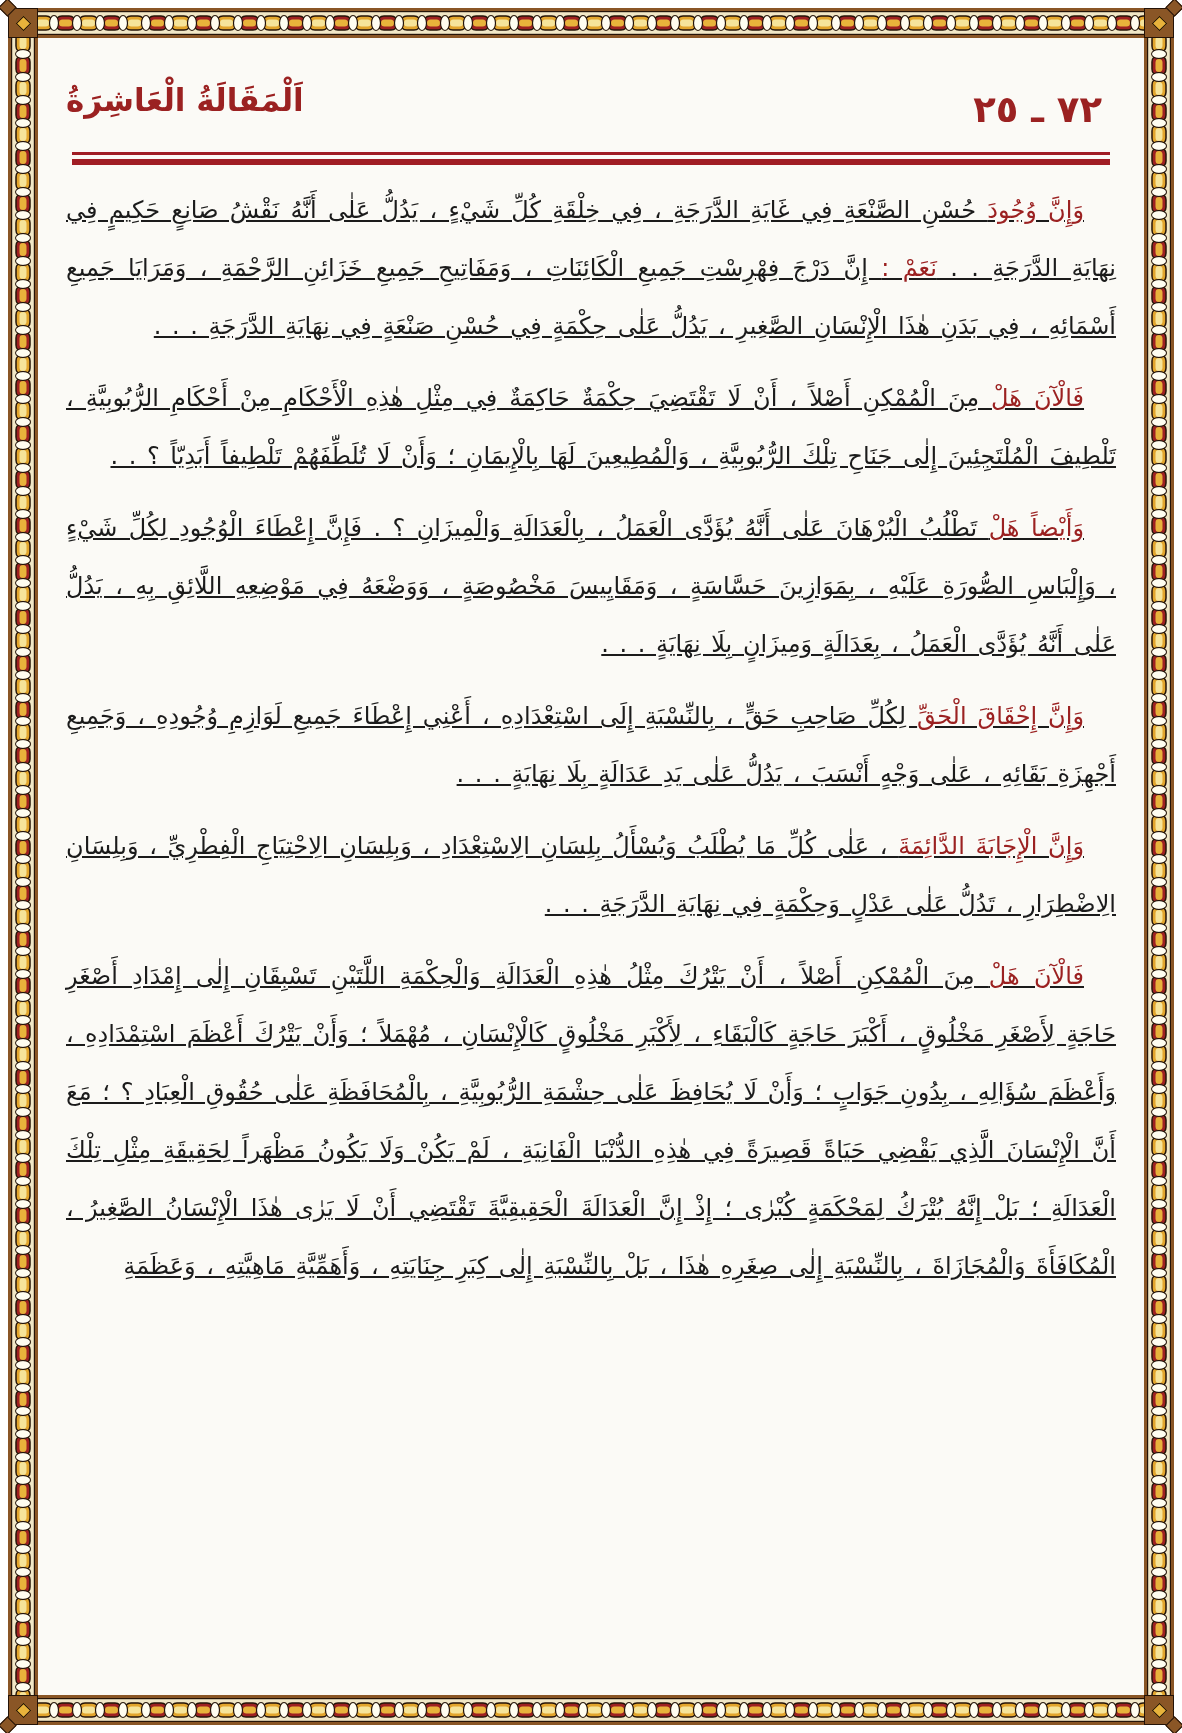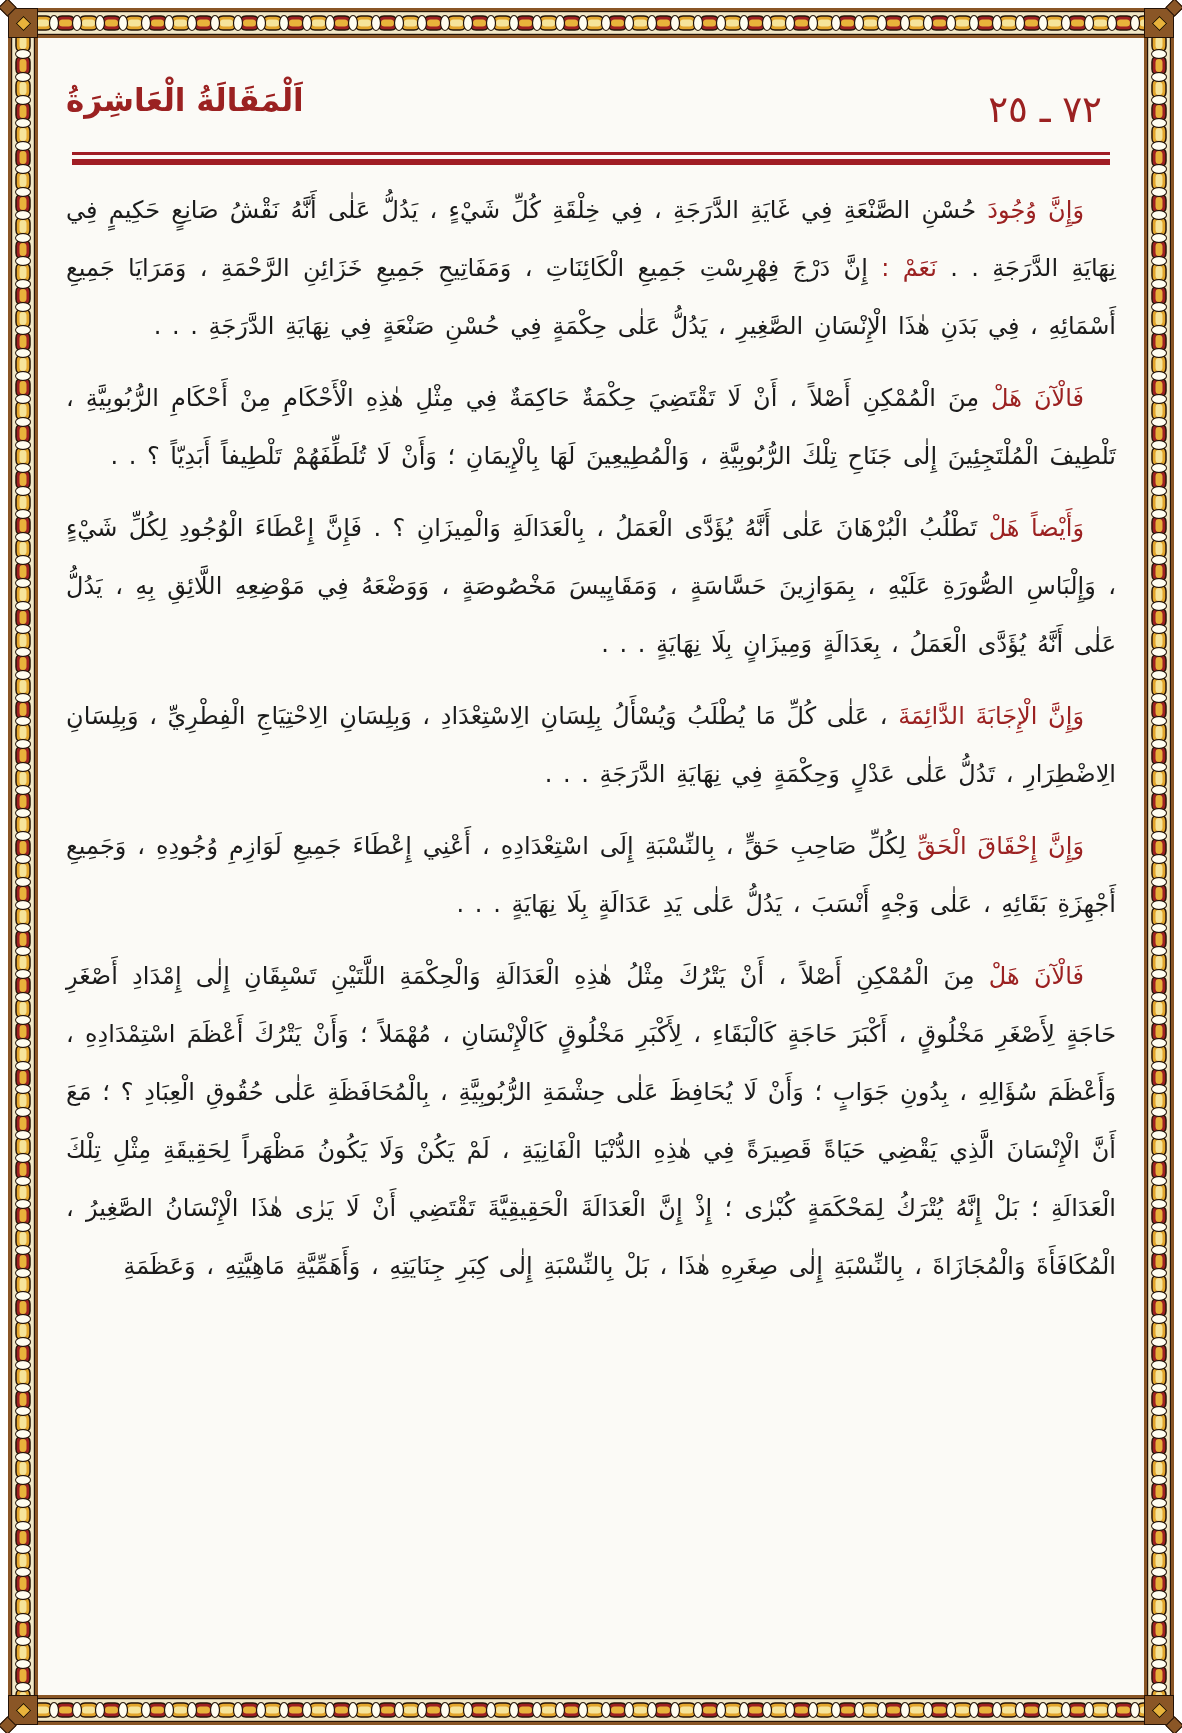--- a/index.html
+++ b/index.html
@@ -45,39 +45,40 @@
   .page-content{
     position:absolute;left:38px;top:38px;width:1106px;height:1657px;
     background:var(--page-bg);
     padding:24px 28px 0 28px;
     direction:rtl;
     overflow:hidden;
   }
   .header{position:relative;height:74px;}
   .page-number{
     position:absolute;right:14px;top:26px;
-    font-size:37px;font-weight:normal;color:var(--accent-red);
+    font-size:37px;font-weight:bold;color:var(--accent-red);
     letter-spacing:1px;
   }
   .page-title{
     text-align:left;padding-top:20px;
     font-size:31px;font-weight:bold;color:var(--accent-red);
   }
   .double-rule{
     margin:16px 6px 0 6px;height:13px;
     border-top:3px solid var(--rule-red);
     border-bottom:6px solid var(--rule-red);
   }
   .body-text{
     margin-top:16px;
     font-size:24px;
     line-height:58px;
     color:var(--text-black);
     text-align:justify;
     word-spacing:3px;
+    text-decoration:underline;
   }
   .body-text p{margin:0 0 14px 0;text-indent:32px;}
   .seg-red{color:var(--accent-red);}
   .seg-black{color:var(--text-black);}
 </style>
 </head>
 <body>
 
 <div class="frame">
   <svg width="0" height="0" style="position:absolute" aria-hidden="true">
@@ -135,17 +136,17 @@
 <div class="page-content">
   <div class="header">
     <div class="page-number">٧٢ ـ ٢٥</div>
     <div class="page-title">اَلْمَقَالَةُ الْعَاشِرَةُ</div>
   </div>
   <div class="double-rule"></div>
   <div class="body-text">
       <p><span class="seg-red">وَإِنَّ وُجُودَ</span><span class="seg-black"> حُسْنِ الصَّنْعَةِ فِي غَايَةِ الدَّرَجَةِ ، فِي خِلْقَةِ كُلِّ شَيْءٍ ، يَدُلُّ عَلٰى أَنَّهُ نَقْشُ صَانِعٍ حَكِيمٍ فِي نِهَايَةِ الدَّرَجَةِ . . </span><span class="seg-red">نَعَمْ :</span><span class="seg-black"> إِنَّ دَرْجَ فِهْرِسْتِ جَمِيعِ الْكَائِنَاتِ ، وَمَفَاتِيحِ جَمِيعِ خَزَائِنِ الرَّحْمَةِ ، وَمَرَايَا جَمِيعِ أَسْمَائِهِ ، فِي بَدَنِ هٰذَا الْإِنْسَانِ الصَّغِيرِ ، يَدُلُّ عَلٰى حِكْمَةٍ فِي حُسْنِ صَنْعَةٍ فِي نِهَايَةِ الدَّرَجَةِ . . .</span></p>
       <p><span class="seg-red">فَالْآنَ هَلْ</span><span class="seg-black"> مِنَ الْمُمْكِنِ أَصْلاً ، أَنْ لَا تَقْتَضِيَ حِكْمَةٌ حَاكِمَةٌ فِي مِثْلِ هٰذِهِ الْأَحْكَامِ مِنْ أَحْكَامِ الرُّبُوبِيَّةِ ، تَلْطِيفَ الْمُلْتَجِئِينَ إِلٰى جَنَاحِ تِلْكَ الرُّبُوبِيَّةِ ، وَالْمُطِيعِينَ لَهَا بِالْإِيمَانِ ؛ وَأَنْ لَا تُلَطِّفَهُمْ تَلْطِيفاً أَبَدِيّاً ؟ . .</span></p>
       <p><span class="seg-red">وَأَيْضاً هَلْ</span><span class="seg-black"> تَطْلُبُ الْبُرْهَانَ عَلٰى أَنَّهُ يُؤَدَّى الْعَمَلُ ، بِالْعَدَالَةِ وَالْمِيزَانِ ؟ . فَإِنَّ إِعْطَاءَ الْوُجُودِ لِكُلِّ شَيْءٍ ، وَإِلْبَاسِ الصُّورَةِ عَلَيْهِ ، بِمَوَازِينَ حَسَّاسَةٍ ، وَمَقَايِيسَ مَخْصُوصَةٍ ، وَوَضْعَهُ فِي مَوْضِعِهِ اللَّائِقِ بِهِ ، يَدُلُّ عَلٰى أَنَّهُ يُؤَدَّى الْعَمَلُ ، بِعَدَالَةٍ وَمِيزَانٍ بِلَا نِهَايَةٍ . . .</span></p>
+      <p><span class="seg-red">وَإِنَّ إِحْقَاقَ الْحَقِّ</span><span class="seg-black"> لِكُلِّ صَاحِبِ حَقٍّ ، بِالنِّسْبَةِ إِلَى اسْتِعْدَادِهِ ، أَعْنِي إِعْطَاءَ جَمِيعِ لَوَازِمِ وُجُودِهِ ، وَجَمِيعِ أَجْهِزَةِ بَقَائِهِ ، عَلٰى وَجْهٍ أَنْسَبَ ، يَدُلُّ عَلٰى يَدِ عَدَالَةٍ بِلَا نِهَايَةٍ . . .</span></p>
       <p><span class="seg-red">وَإِنَّ الْإِجَابَةَ الدَّائِمَةَ</span><span class="seg-black"> ، عَلٰى كُلِّ مَا يُطْلَبُ وَيُسْأَلُ بِلِسَانِ الِاسْتِعْدَادِ ، وَبِلِسَانِ الِاحْتِيَاجِ الْفِطْرِيِّ ، وَبِلِسَانِ الِاضْطِرَارِ ، تَدُلُّ عَلٰى عَدْلٍ وَحِكْمَةٍ فِي نِهَايَةِ الدَّرَجَةِ . . .</span></p>
-      <p><span class="seg-red">وَإِنَّ إِحْقَاقَ الْحَقِّ</span><span class="seg-black"> لِكُلِّ صَاحِبِ حَقٍّ ، بِالنِّسْبَةِ إِلَى اسْتِعْدَادِهِ ، أَعْنِي إِعْطَاءَ جَمِيعِ لَوَازِمِ وُجُودِهِ ، وَجَمِيعِ أَجْهِزَةِ بَقَائِهِ ، عَلٰى وَجْهٍ أَنْسَبَ ، يَدُلُّ عَلٰى يَدِ عَدَالَةٍ بِلَا نِهَايَةٍ . . .</span></p>
       <p><span class="seg-red">فَالْآنَ هَلْ</span><span class="seg-black"> مِنَ الْمُمْكِنِ أَصْلاً ، أَنْ يَتْرُكَ مِثْلُ هٰذِهِ الْعَدَالَةِ وَالْحِكْمَةِ اللَّتَيْنِ تَسْبِقَانِ إِلٰى إِمْدَادِ أَصْغَرِ حَاجَةٍ لِأَصْغَرِ مَخْلُوقٍ ، أَكْبَرَ حَاجَةٍ كَالْبَقَاءِ ، لِأَكْبَرِ مَخْلُوقٍ كَالْإِنْسَانِ ، مُهْمَلاً ؛ وَأَنْ يَتْرُكَ أَعْظَمَ اسْتِمْدَادِهِ ، وَأَعْظَمَ سُؤَالِهِ ، بِدُونِ جَوَابٍ ؛ وَأَنْ لَا يُحَافِظَ عَلٰى حِشْمَةِ الرُّبُوبِيَّةِ ، بِالْمُحَافَظَةِ عَلٰى حُقُوقِ الْعِبَادِ ؟ ؛ مَعَ أَنَّ الْإِنْسَانَ الَّذِي يَقْضِي حَيَاةً قَصِيرَةً فِي هٰذِهِ الدُّنْيَا الْفَانِيَةِ ، لَمْ يَكُنْ وَلَا يَكُونُ مَظْهَراً لِحَقِيقَةِ مِثْلِ تِلْكَ الْعَدَالَةِ ؛ بَلْ إِنَّهُ يُتْرَكُ لِمَحْكَمَةٍ كُبْرٰى ؛ إِذْ إِنَّ الْعَدَالَةَ الْحَقِيقِيَّةَ تَقْتَضِي أَنْ لَا يَرٰى هٰذَا الْإِنْسَانُ الصَّغِيرُ ، الْمُكَافَأَةَ وَالْمُجَازَاةَ ، بِالنِّسْبَةِ إِلٰى صِغَرِهِ هٰذَا ، بَلْ بِالنِّسْبَةِ إِلٰى كِبَرِ جِنَايَتِهِ ، وَأَهَمِّيَّةِ مَاهِيَّتِهِ ، وَعَظَمَةِ</span></p>
     </div>
 </div>
 
 </body></html>

